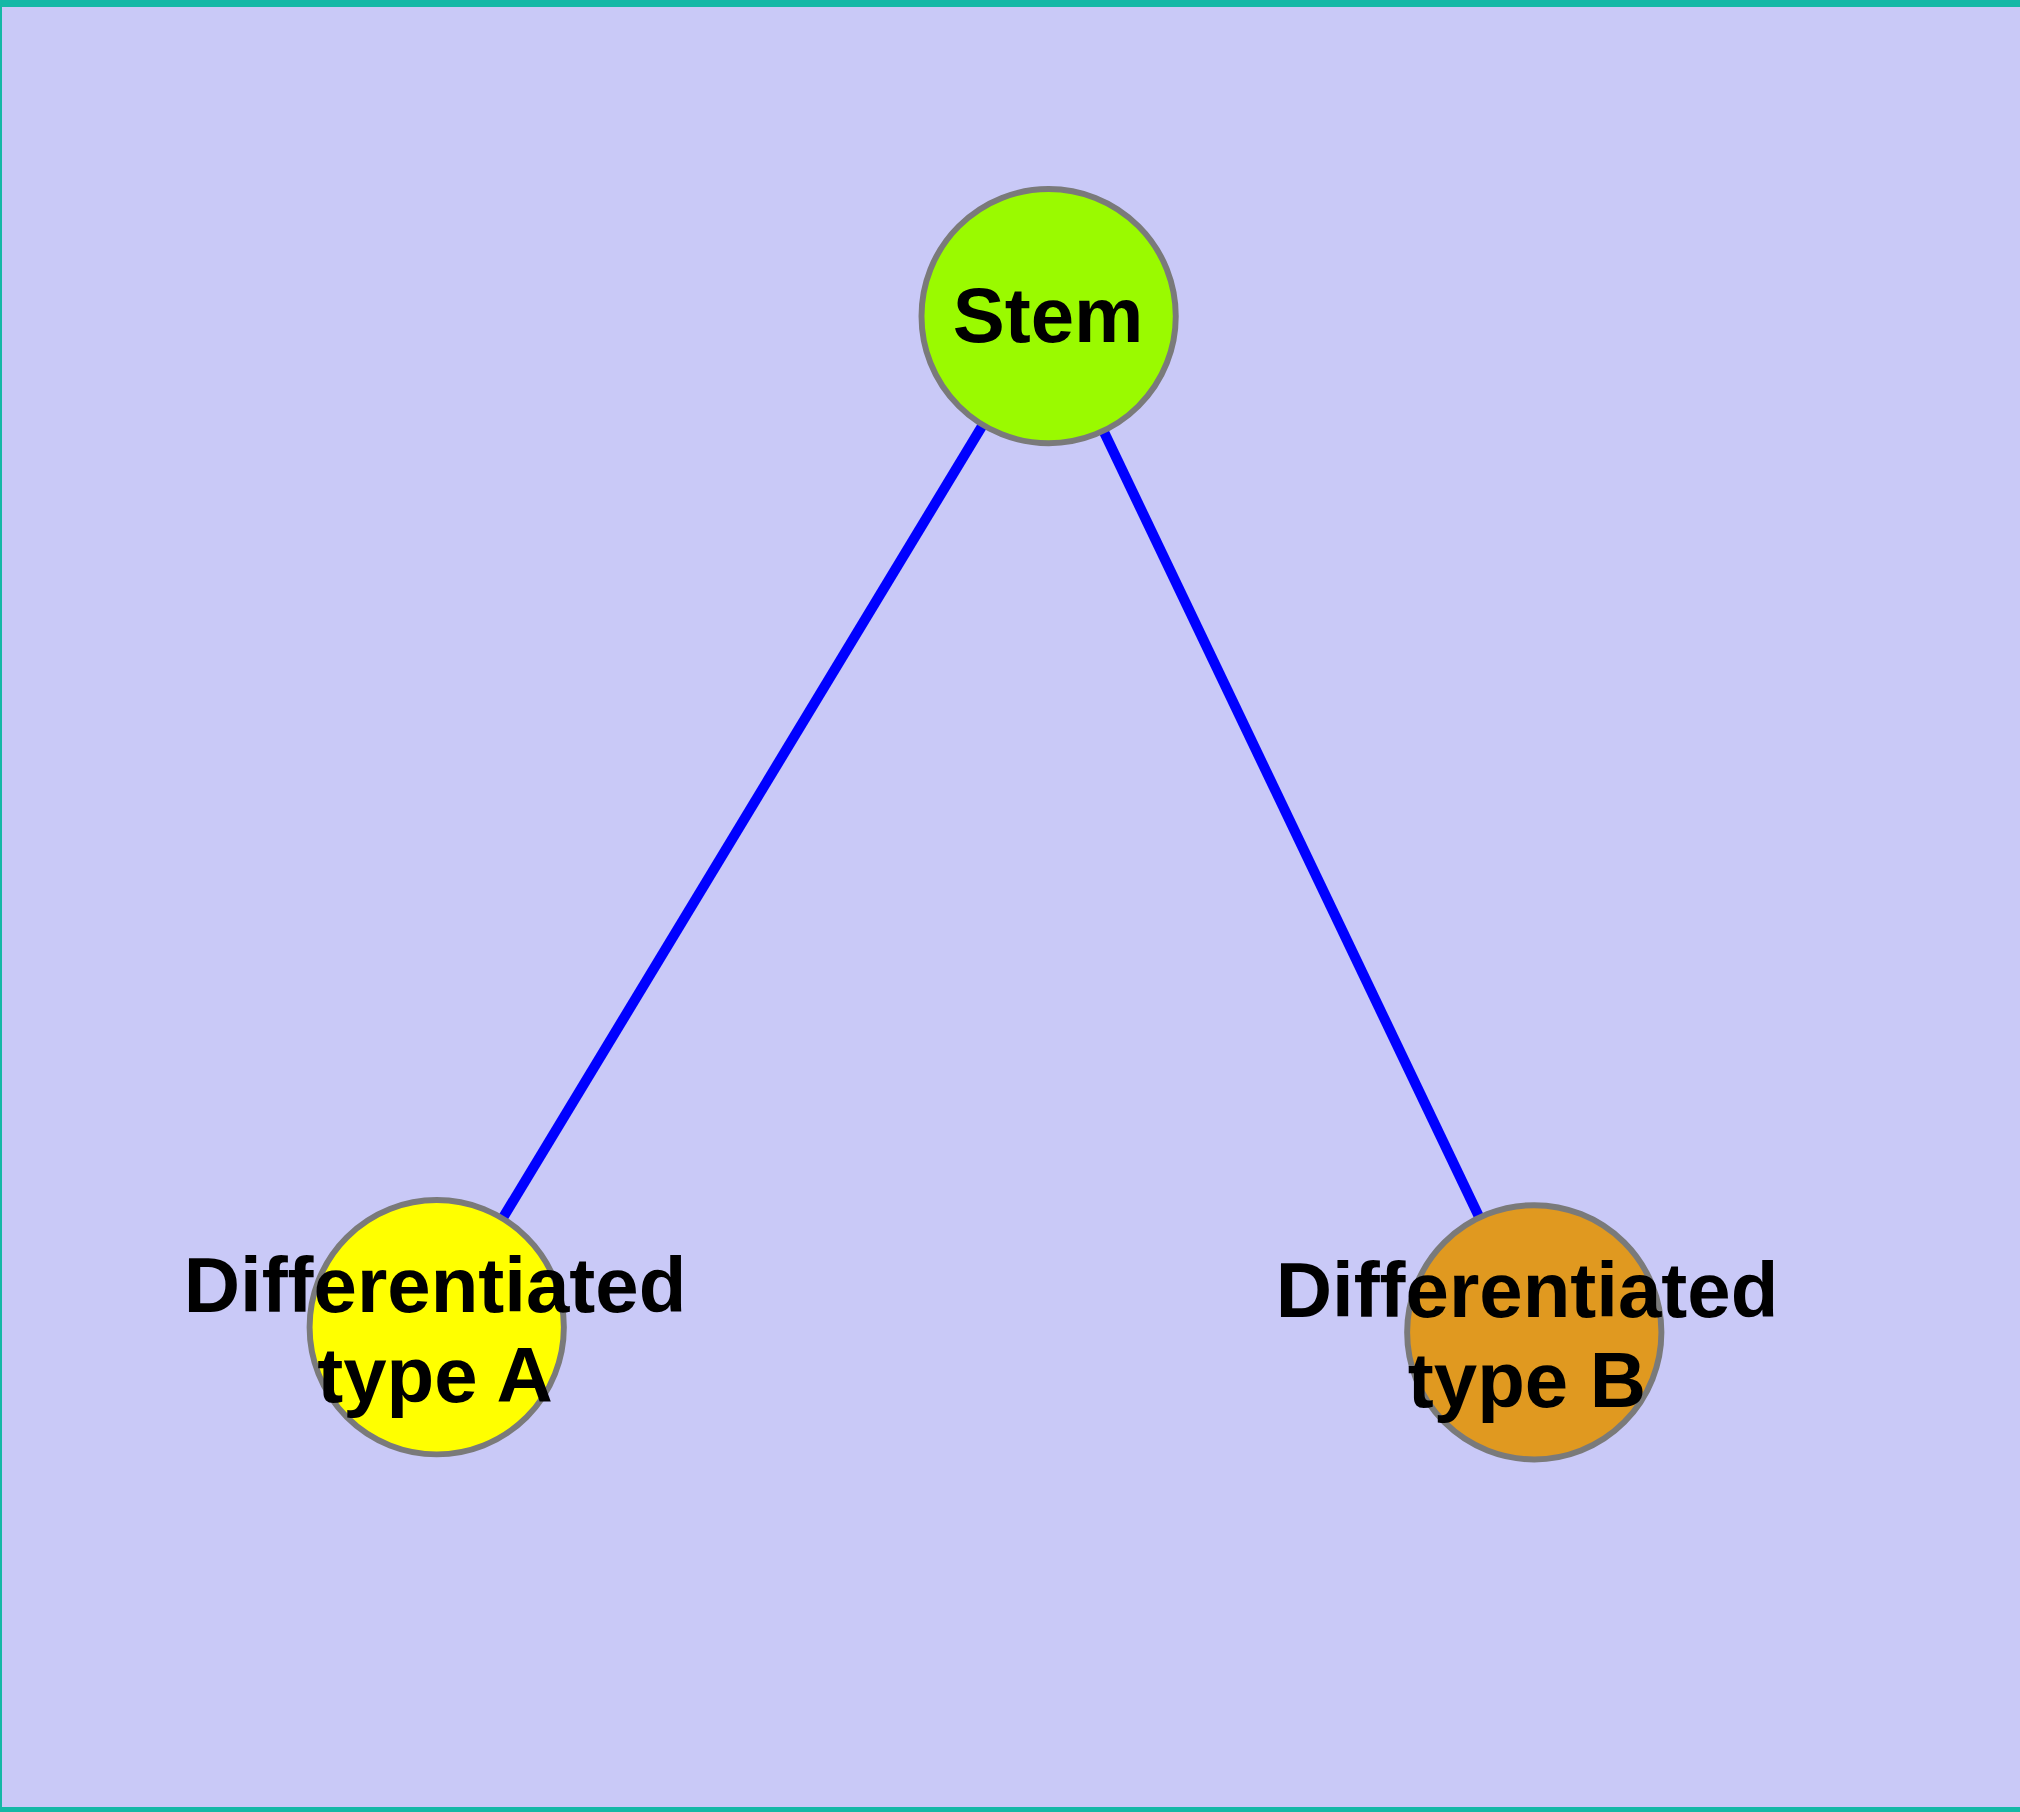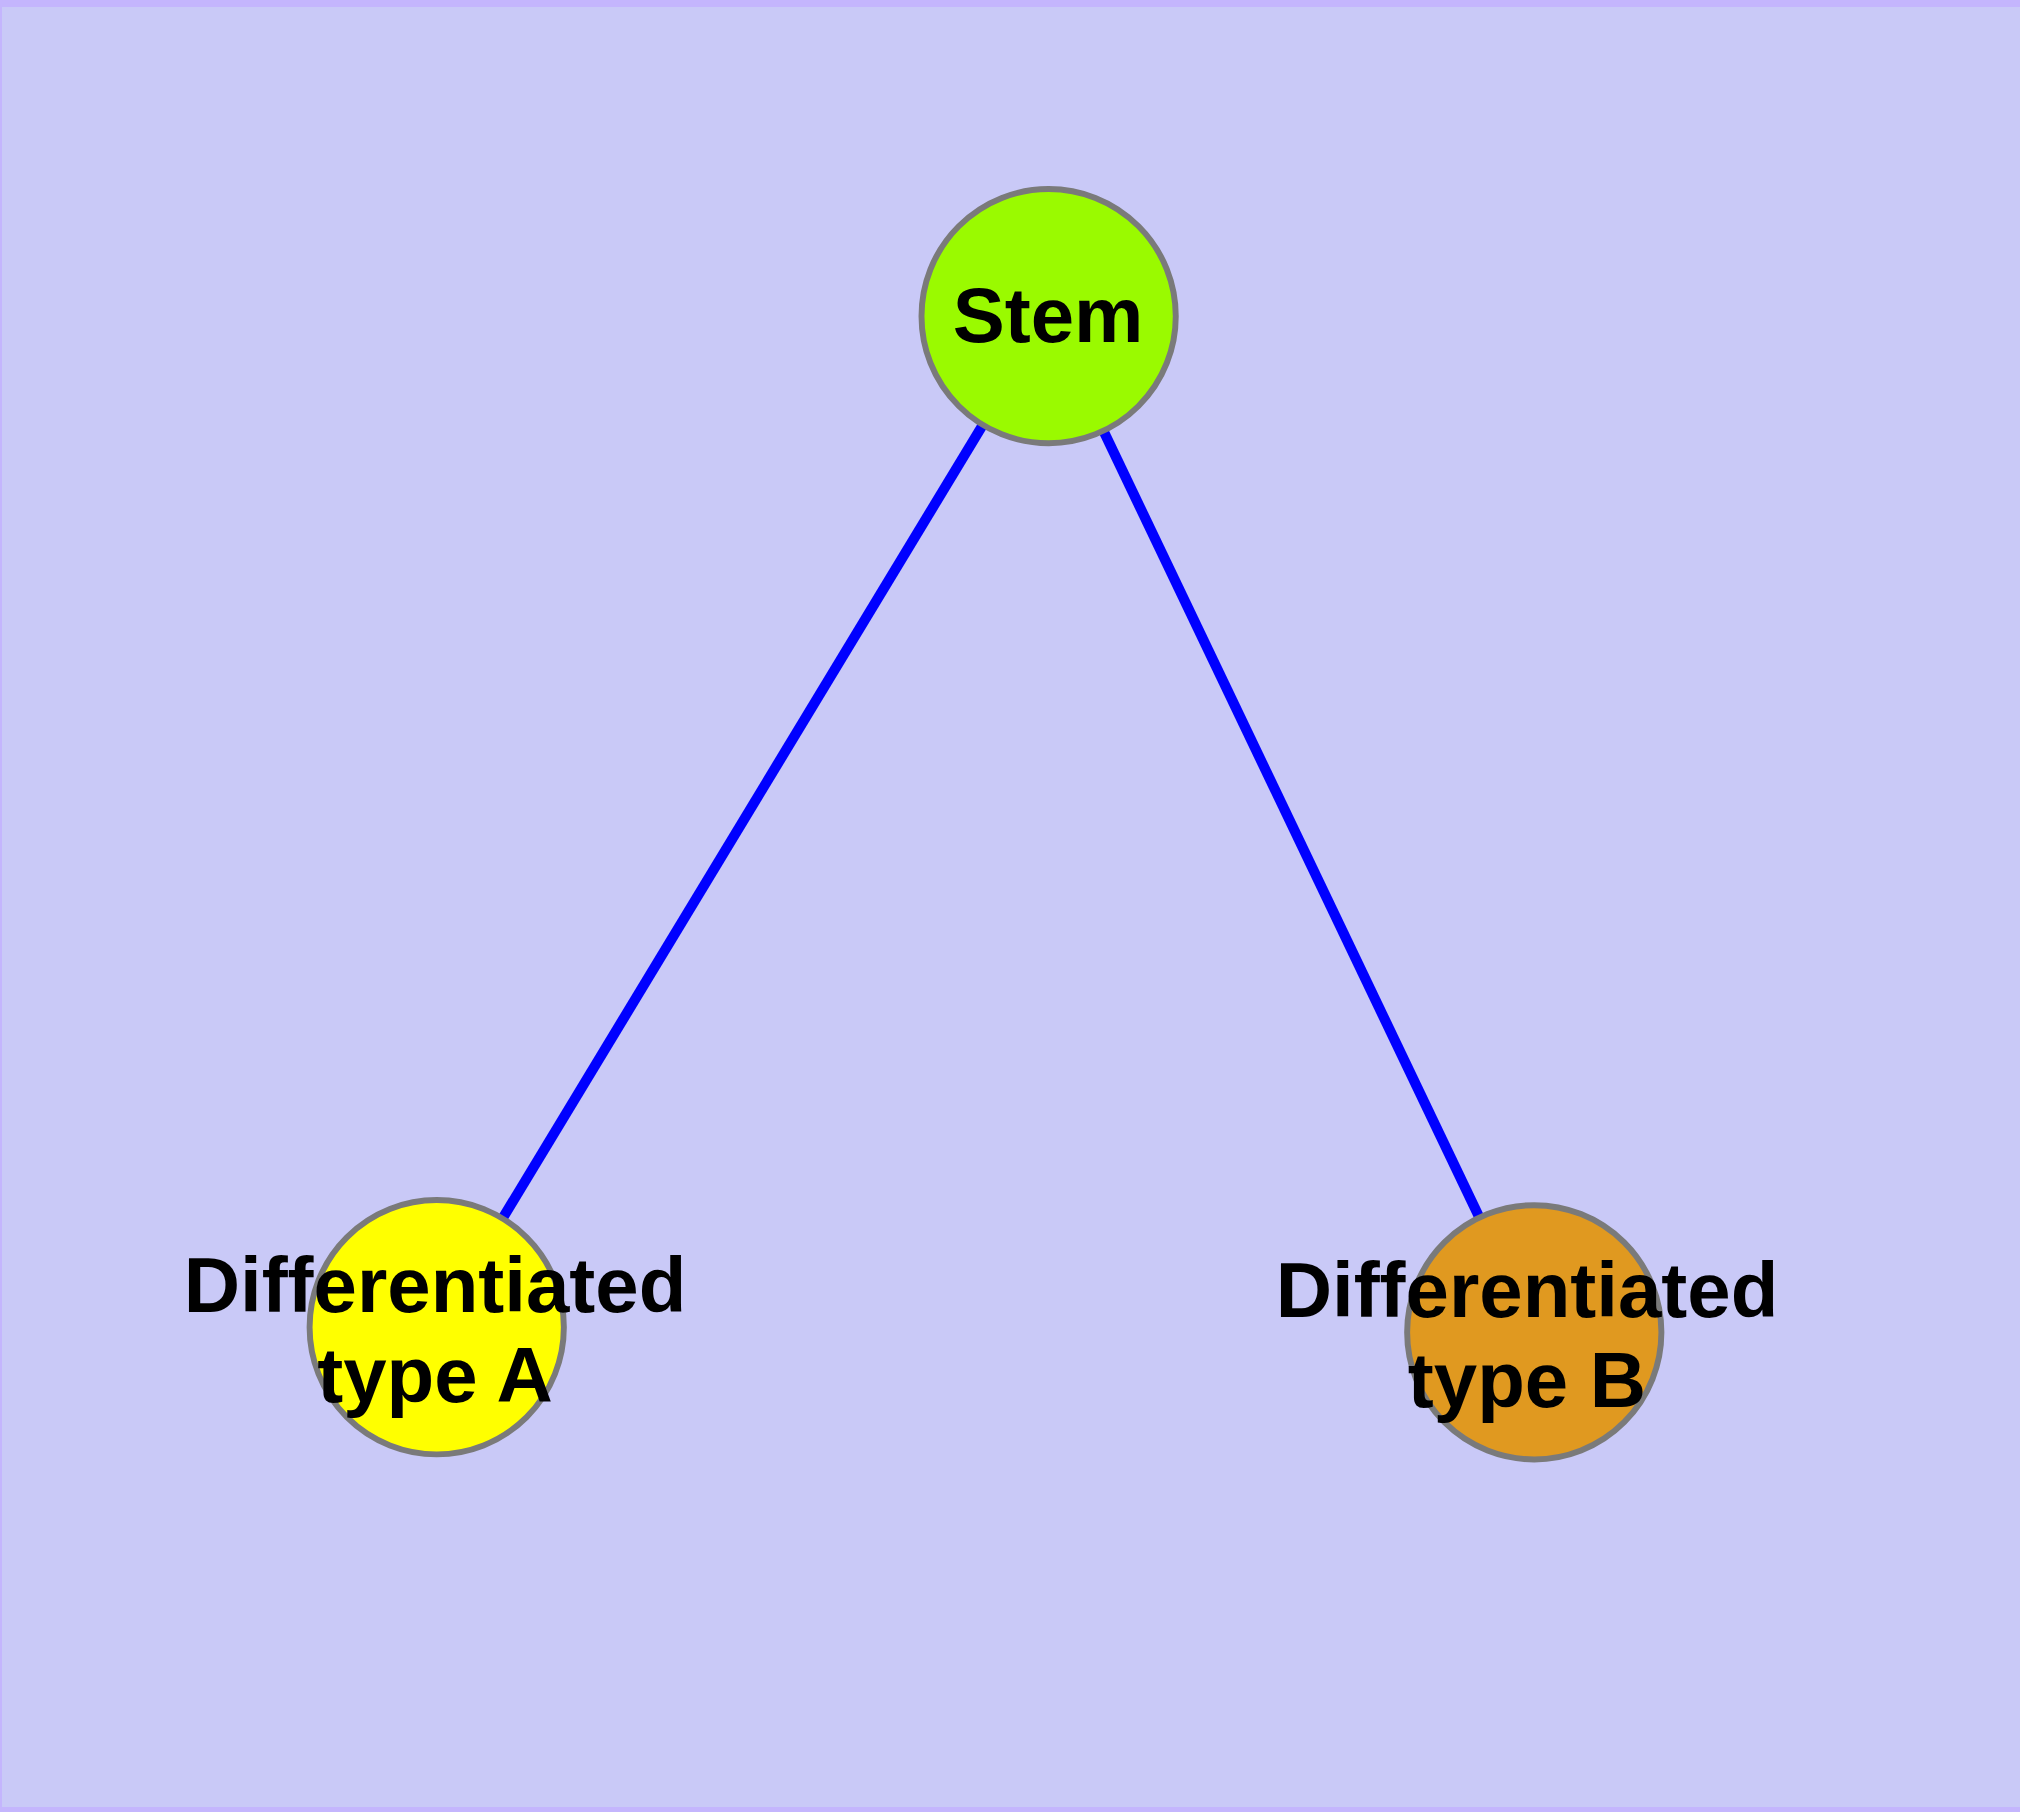--- a/index.html
+++ b/index.html
@@ -5,21 +5,21 @@
   html, body {
     margin: 0;
     padding: 0;
     background: #ffffff;
     font-family: "Liberation Sans", sans-serif;
   }
   .canvas {
     position: relative;
     width: 2021px;
     height: 1812px;
-    background: #c4b5fd;
+    background: #14b8a6;
     overflow: hidden;
   }
   .plot-bg {
     position: absolute;
     left: 1.7px;
     right: 0;
     top: 6.8px;
     bottom: 5.1px;
   }
   svg.diagram-svg {

